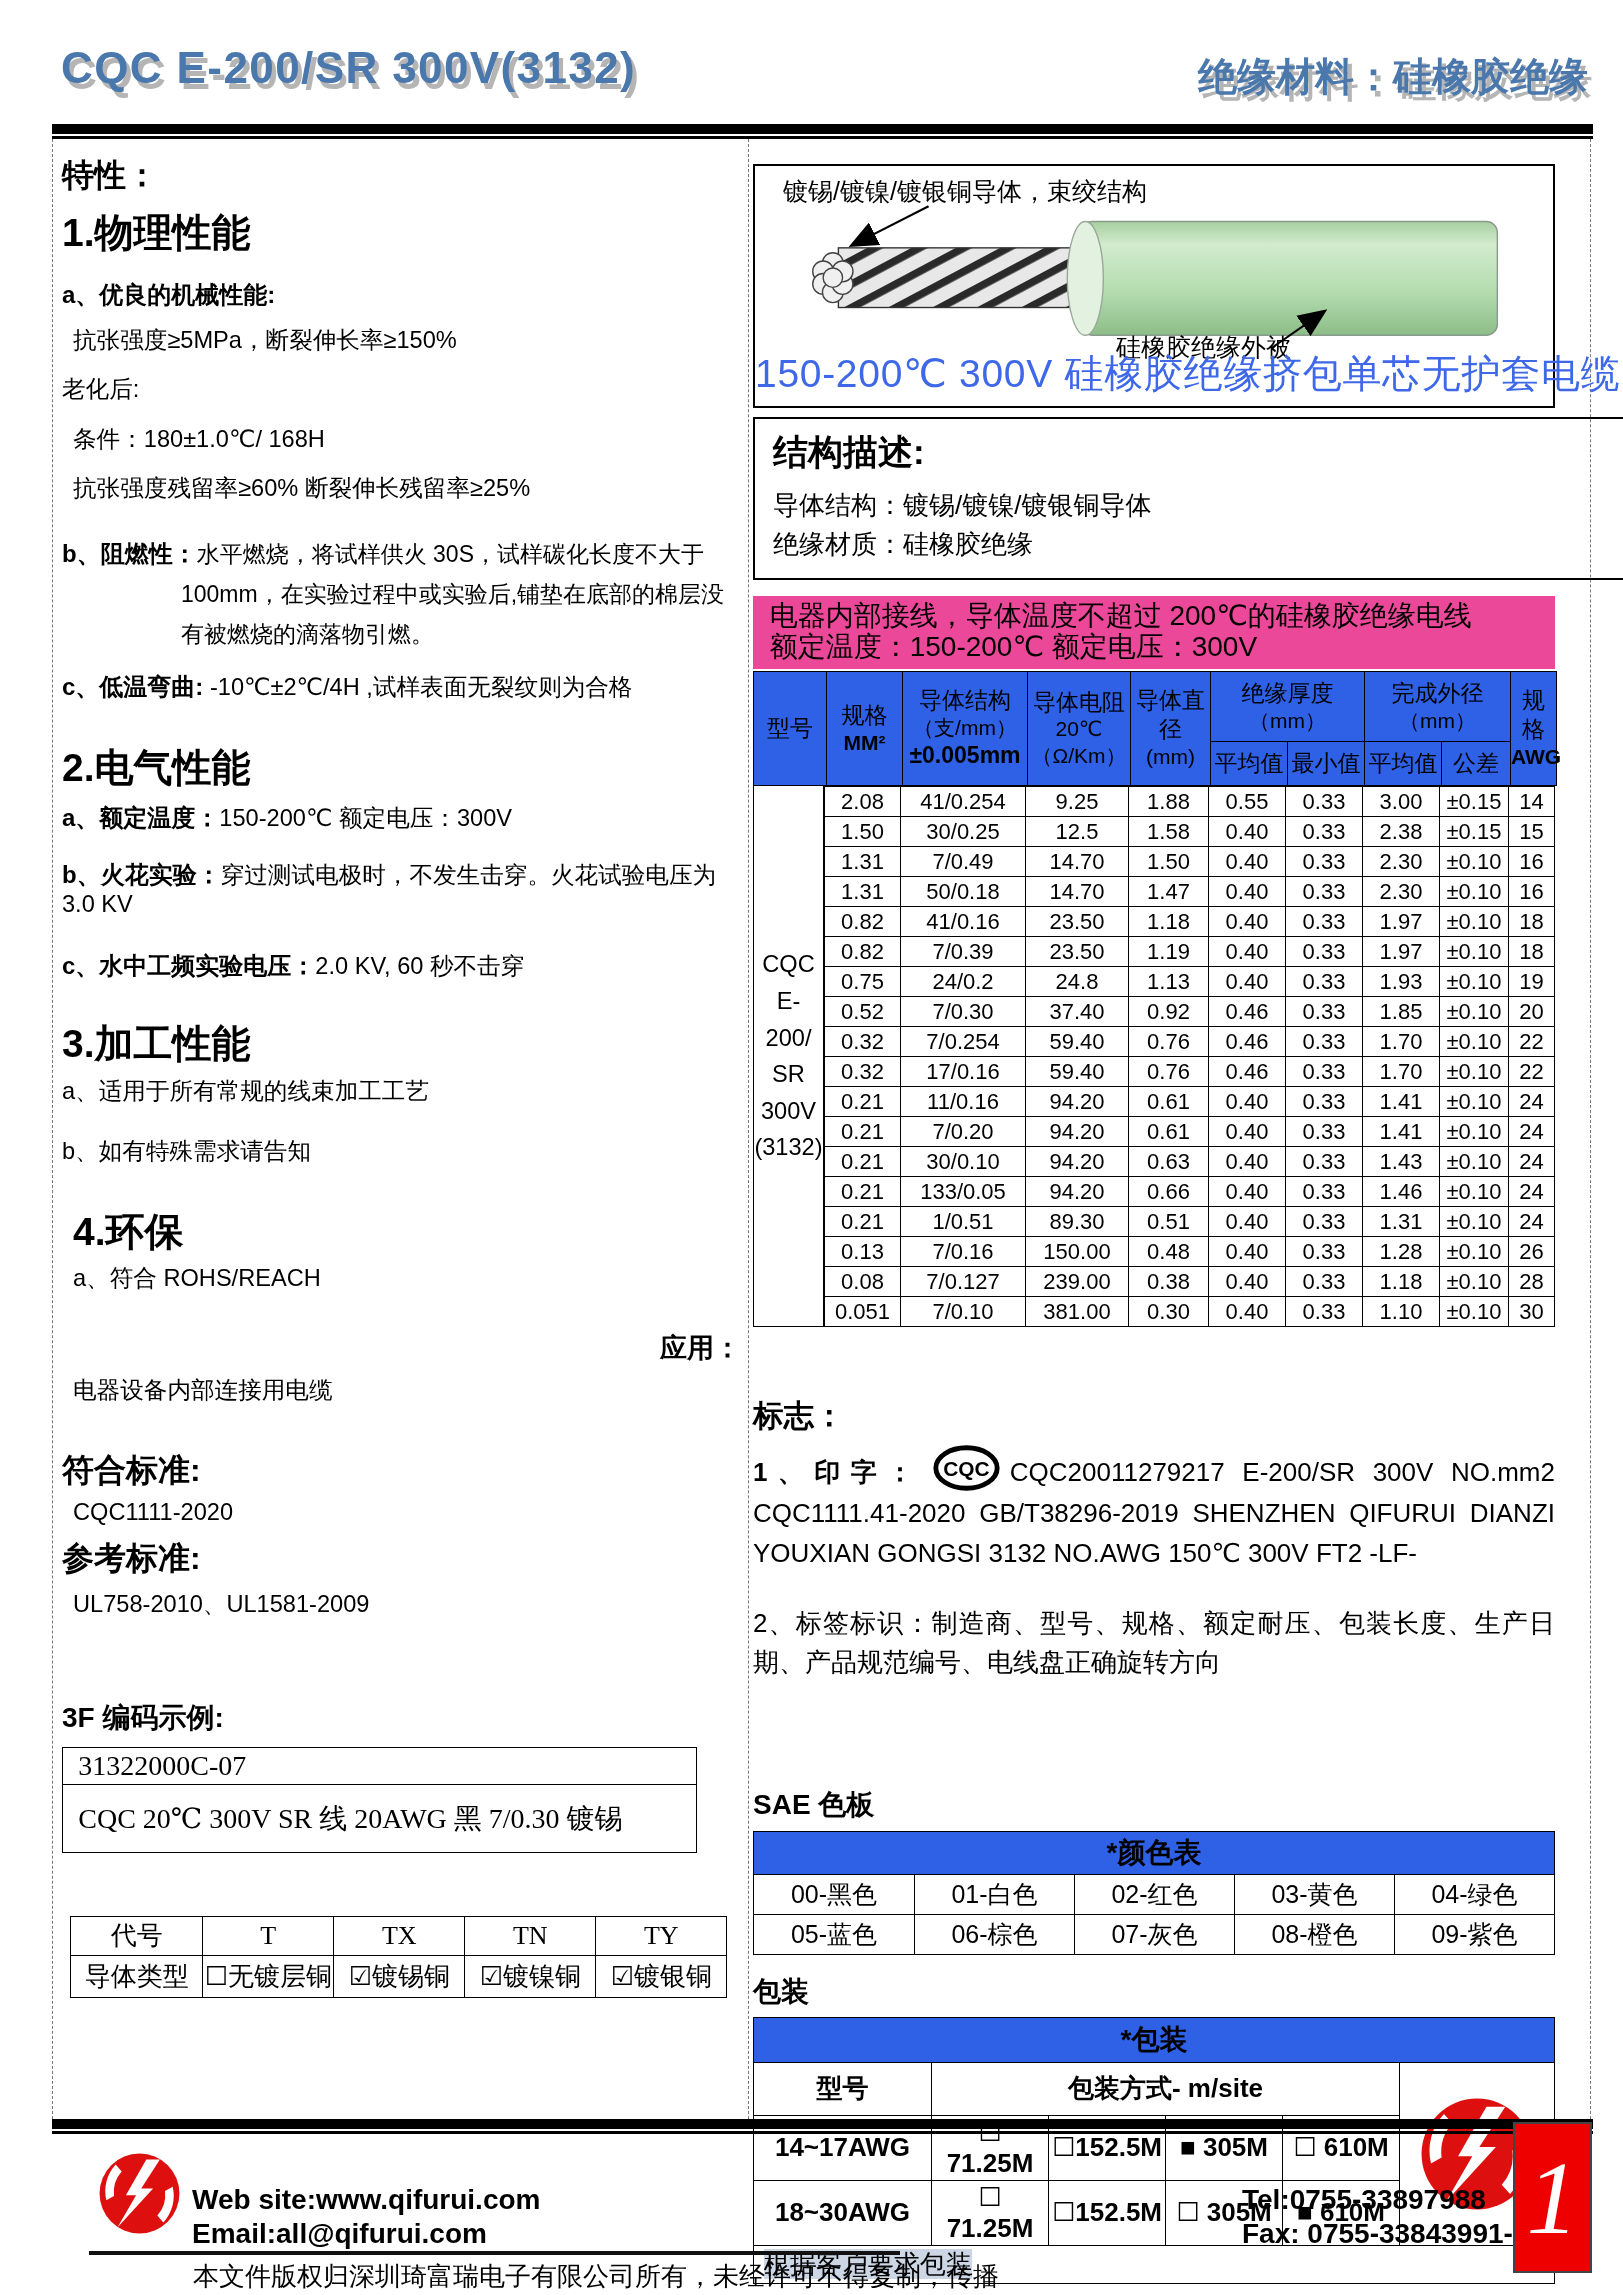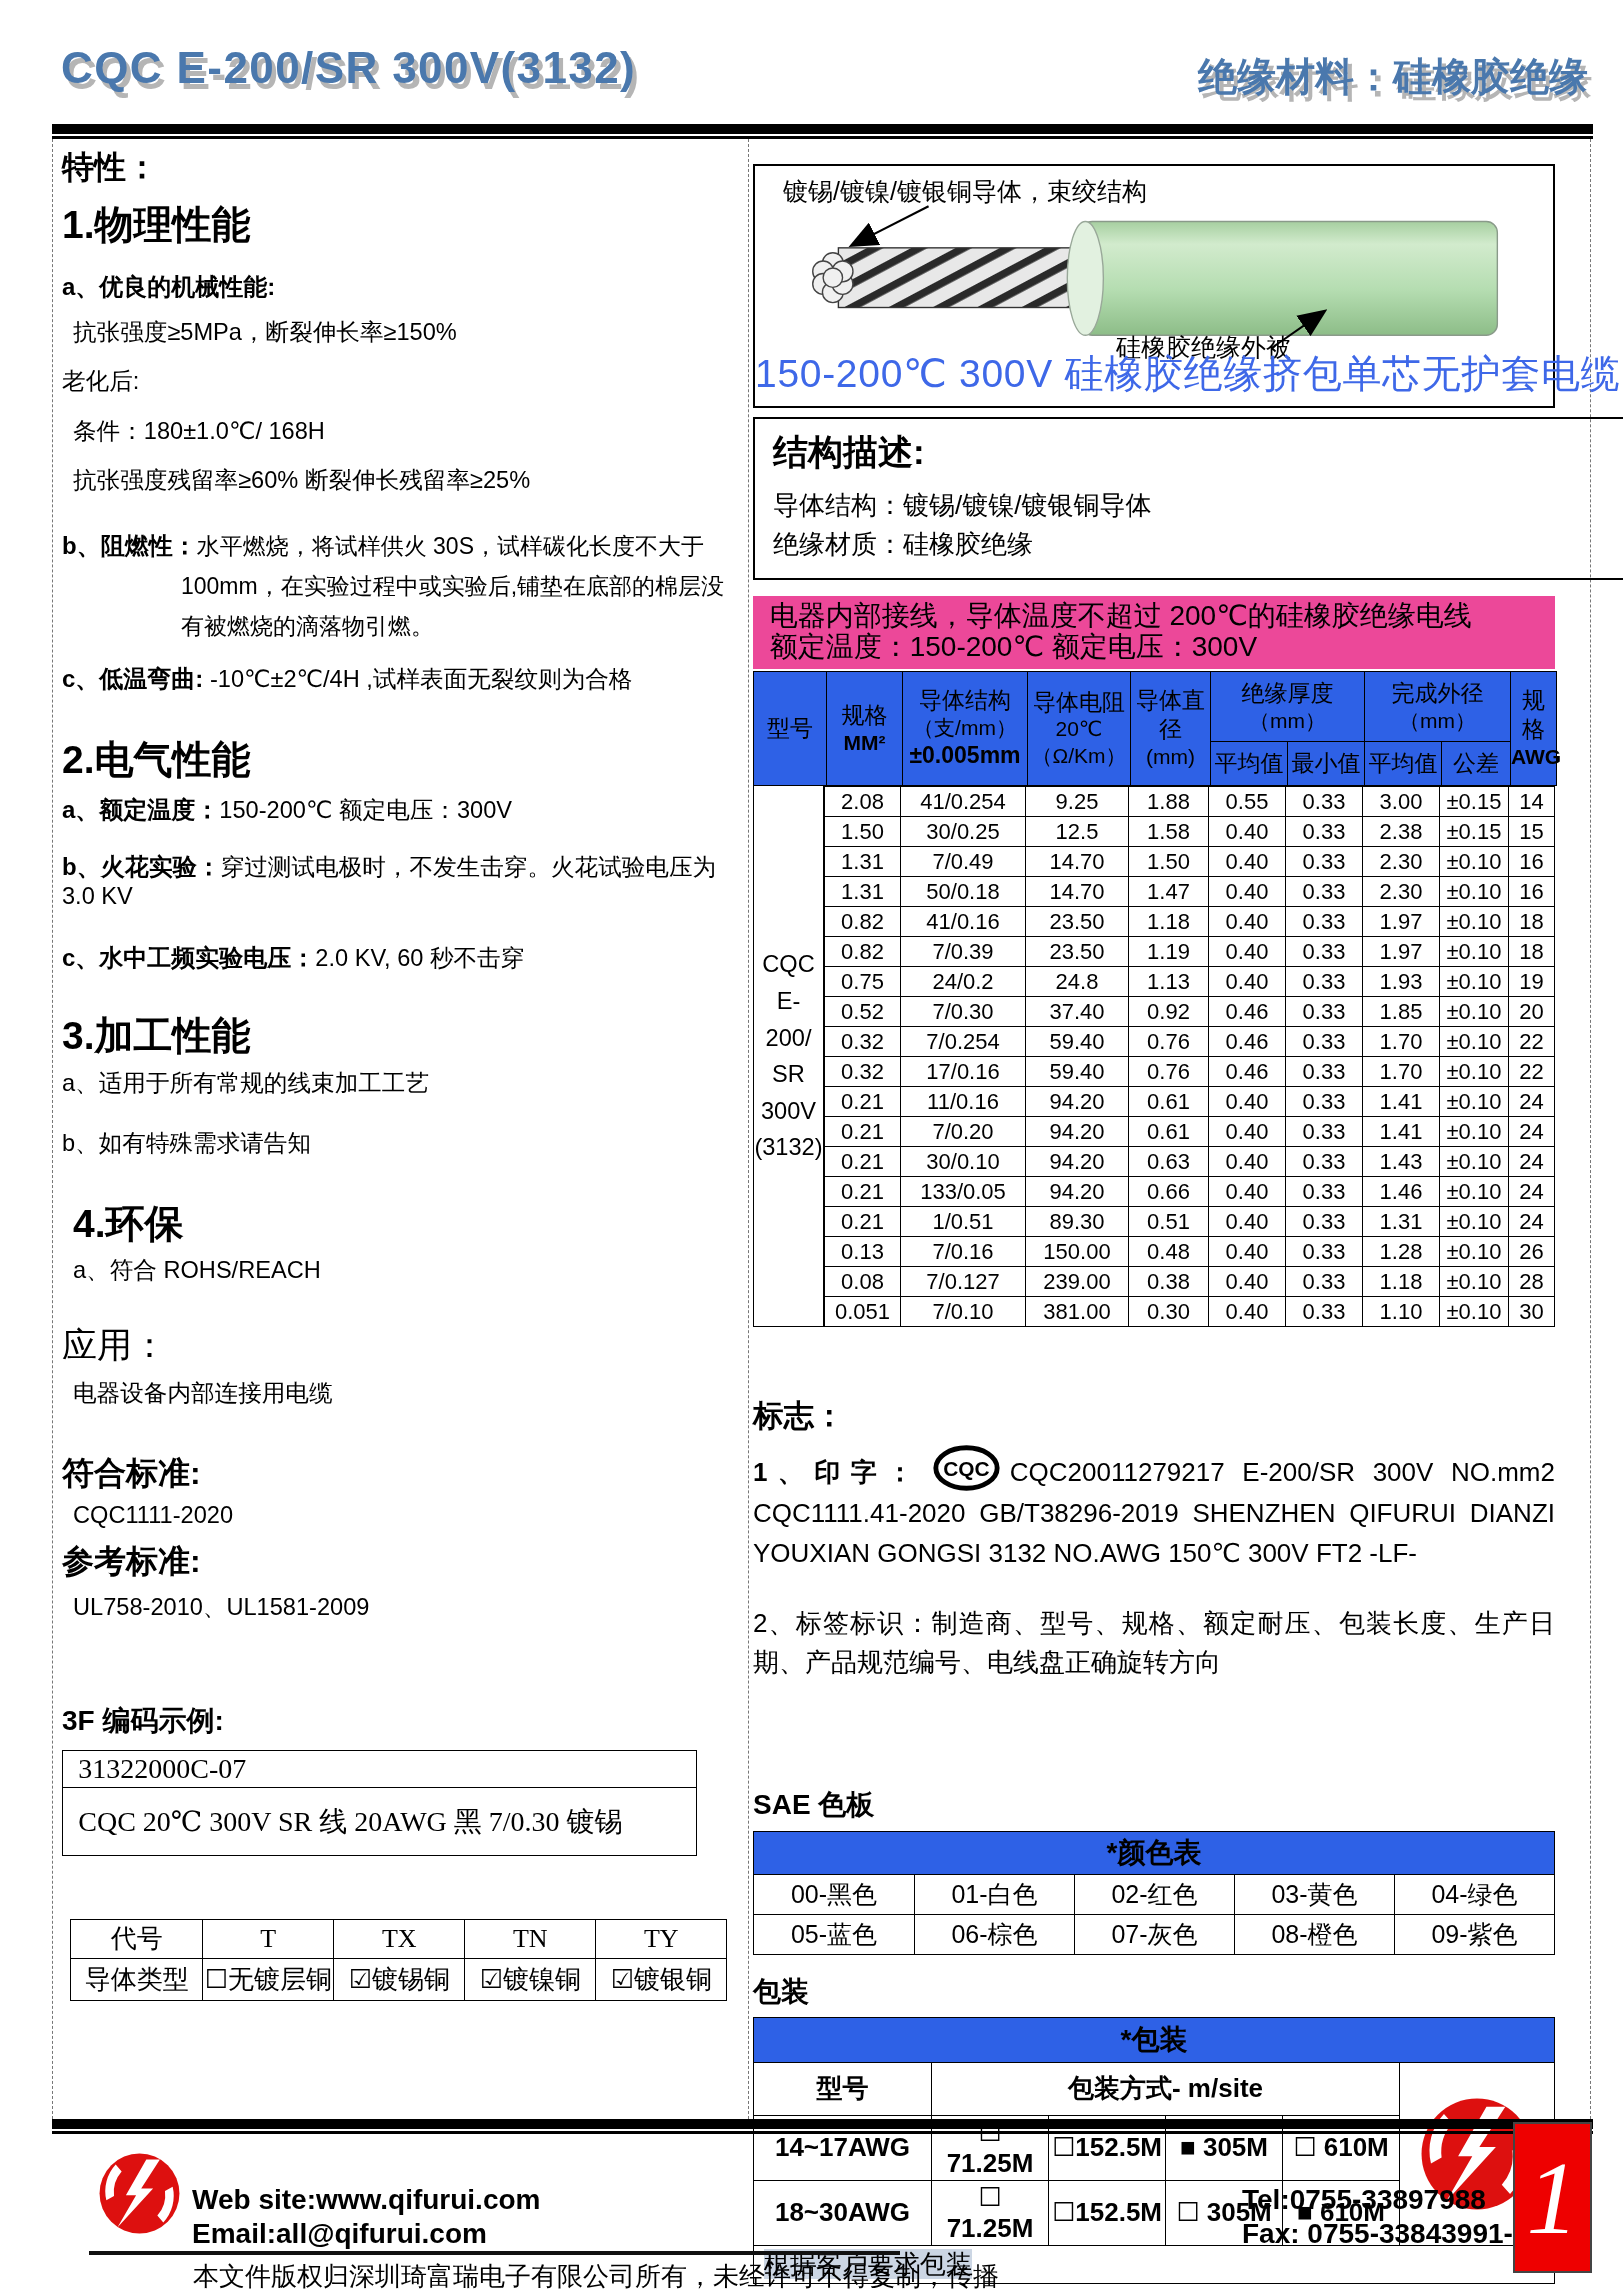--- a/index.html
+++ b/index.html
@@ -14,24 +14,24 @@
   .rule{position:absolute;left:52px;width:1541px;}
   .rule .thick{height:10.4px;background:#000;}
   .rule .thin{height:2.8px;background:#000;margin-top:2.1px;}
   .rule-top{top:124px;}
   .rule-bottom{top:2119px;}
 
   .dash-v{position:absolute;top:139px;height:1980px;width:0;border-left:1.4px dashed #777;}
   .dash-l{left:52px;} .dash-m{left:748px;} .dash-r{left:1590px;}
 
   
-  .col-left{position:absolute;left:62px;top:134px;width:679px;}
+  .col-left{position:absolute;left:62px;top:142px;width:679px;}
   .h-feature{font-size:32px;font-weight:bold;margin-top:11.8px;}
   .h-big{font-size:39px;font-weight:bold;}
-  .h-mid{font-size:35px;font-weight:normal;}
+  .h-mid{font-size:27px;font-weight:bold;text-align:right;}
   .h-sub{font-size:32px;font-weight:bold;}
   .p{font-size:23.6px;line-height:1.25;}
   .lbl{font-weight:bold;font-size:24px;}
   .ind{padding-left:11px;}
   .hang{padding-left:119px;text-indent:-119px;line-height:40px;font-size:23px;}
 
   
   .code-box{margin-top:11.8px;width:633px;border:1.4px solid #000;font-family:"Liberation Serif","DejaVu Serif",serif;}
   .code-box .row{height:36px;line-height:36px;padding-left:15.3px;font-size:28px;}
   .code-box .row + .row{border-top:1.4px solid #000;height:67px;line-height:67px;}

